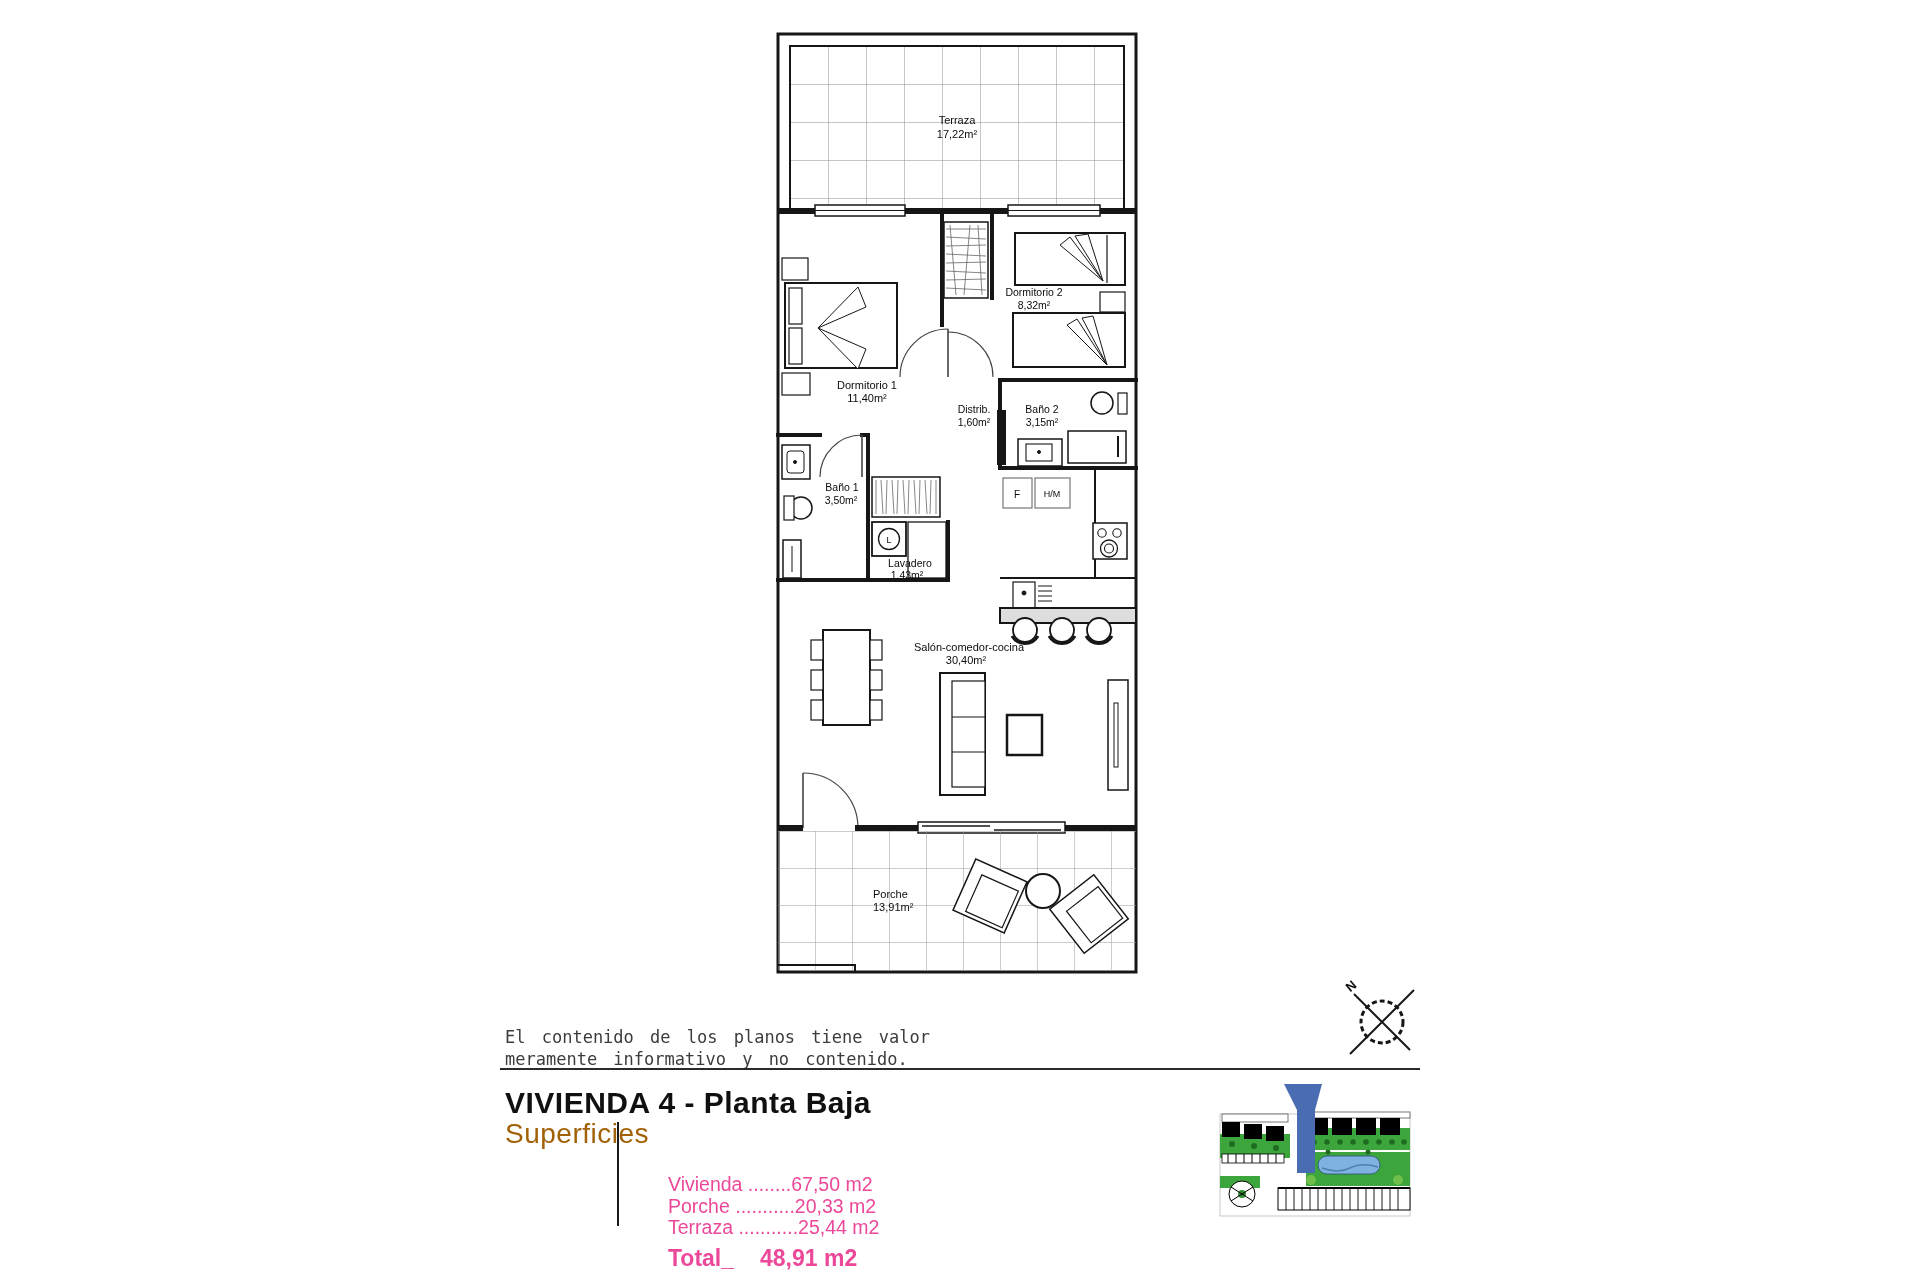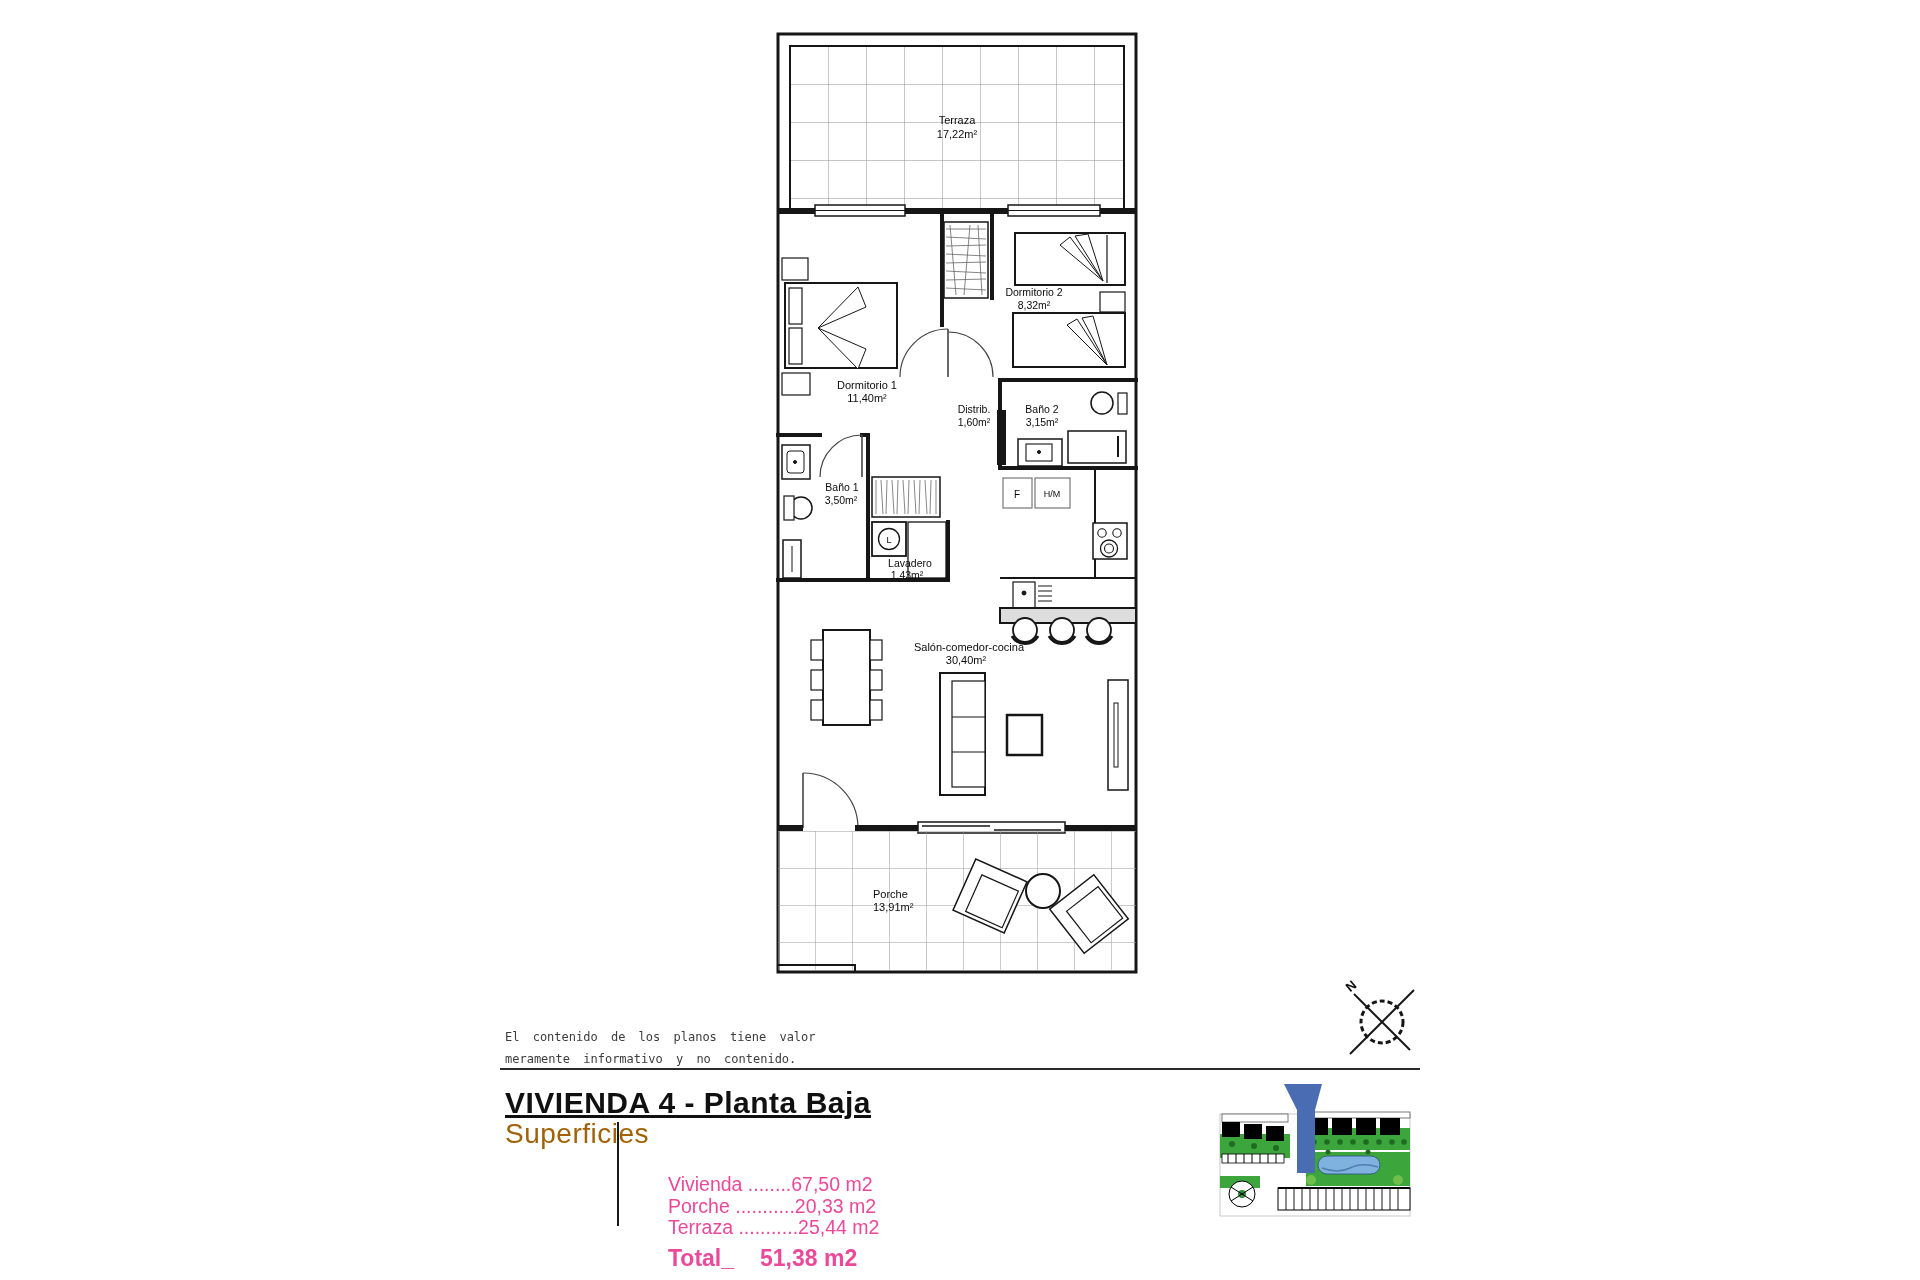--- a/index.html
+++ b/index.html
@@ -1,25 +1,25 @@
 <!DOCTYPE html>
 <html><head>
 <meta charset="utf-8">
 <style>
   html,body{margin:0;padding:0;background:#fff;}
   .page{position:relative;width:1920px;height:1280px;background:#fff;overflow:hidden;
         font-family:"Liberation Sans",sans-serif;color:#111;}
   svg text{font-family:"Liberation Sans",sans-serif;fill:#0b0b0b;}
   .plan{position:absolute;left:770px;top:25px;}
   .disclaimer{position:absolute;left:505px;top:1026px;width:520px;
-      font-family:"DejaVu Sans Mono",monospace;font-size:12px;line-height:22px;
+      font-family:"DejaVu Sans Mono",monospace;font-size:17px;line-height:22px;
       color:#3c3c3c;word-spacing:6px;}
   .rule{position:absolute;left:500px;top:1068px;width:920px;height:2px;background:#2a2a2a;}
   .title{position:absolute;left:505px;top:1086px;font-size:30px;font-weight:bold;
-      letter-spacing:.5px;color:#101010;text-decoration:underline;}
+      letter-spacing:.5px;color:#101010;}
   .surf-head{position:absolute;left:505px;top:1118px;font-size:28px;color:#a16207;letter-spacing:.5px;}
   .surf-divider{position:absolute;left:617px;top:1122px;width:2px;height:104px;background:#1a1a1a;}
   .surf-list{position:absolute;left:632px;top:1174px;font-size:19.5px;color:#ec4899;line-height:21.5px;margin-left:36px;}
   .surf-row{white-space:nowrap;}
   .surf-total{margin-top:9px;font-size:23px;font-weight:bold;white-space:nowrap;}
   .surf-total .gap{display:inline-block;width:26px;}
   .compass{position:absolute;left:1338px;top:973px;}
   .siteplan{position:absolute;left:1218px;top:1080px;}
 </style>
 </head>
@@ -261,21 +261,21 @@
 
   <div class="title">VIVIENDA 4 - Planta Baja</div>
 
   <div class="surf-head">Superficies</div>
   <div class="surf-divider"></div>
 
   <div class="surf-list">
     <div class="surf-row"><span>Vivienda</span><span> ........</span><span>67,50 m2</span></div>
     <div class="surf-row"><span>Porche</span><span> ...........</span><span>20,33 m2</span></div>
     <div class="surf-row"><span>Terraza</span><span> ...........</span><span>25,44 m2</span></div>
-    <div class="surf-total"><span>Total_</span><span class="gap"></span><span>51,38 m2</span></div>
+    <div class="surf-total"><span>Total_</span><span class="gap"></span><span>48,91 m2</span></div>
   </div>
 
   <svg class="compass" width="130" height="110" viewBox="0 0 130 110">
     <line x1="12" y1="81" x2="76" y2="17" stroke="#161616" stroke-width="2"></line>
     <line x1="16" y1="21" x2="72" y2="77" stroke="#161616" stroke-width="2"></line>
     <circle cx="44" cy="49" r="21" fill="none" stroke="#161616" stroke-width="3" stroke-dasharray="5 3"></circle>
     <text x="8" y="18" font-size="13" font-weight="bold" transform="rotate(-40 12 13)">N</text>
   </svg>
 
   <svg class="siteplan" width="196" height="150" viewBox="0 0 196 150">

